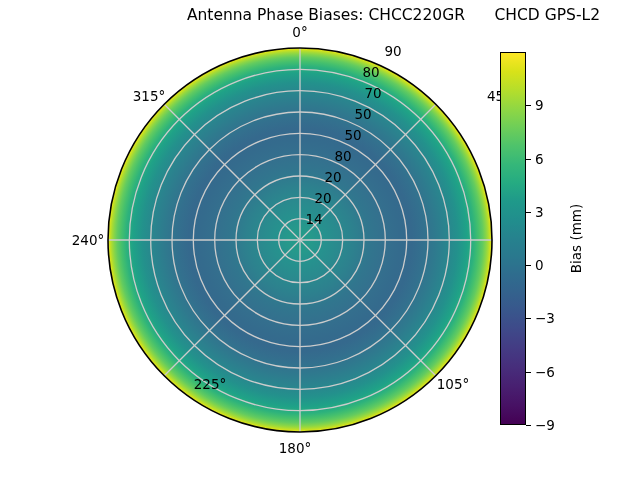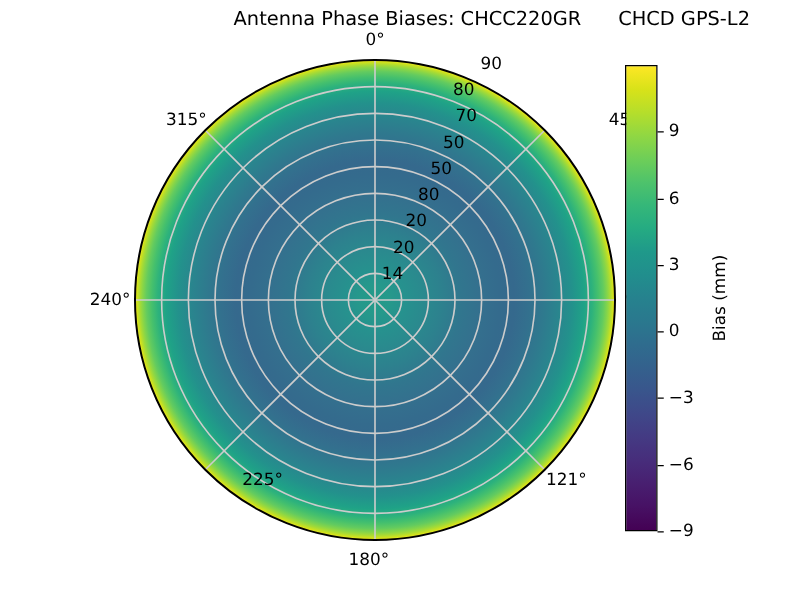--- a/index.html
+++ b/index.html
@@ -169,21 +169,21 @@
         <line x1="58.2" y1="58.2" x2="329.8" y2="329.8"></line>
         <line x1="329.8" y1="58.2" x2="58.2" y2="329.8"></line>
       </g>
 
       <circle cx="194" cy="194" r="192" fill="none" stroke="#000000" stroke-width="1.6"></circle>
     </svg>
 
     <div class="ang-label" style="left:194px; top:-14px;">0°</div>
     <div class="ang-label" style="left:345px; top:50px;margin-left:48px;">45°</div>
     <div class="ang-label" style="left:403px; top:194px;">90</div>
-    <div class="ang-label" style="left:347px; top:338px;">121°</div>
+    <div class="ang-label" style="left:347px; top:338px;">105°</div>
     <div class="ang-label" style="left:189px; top:402px;">180°</div>
     <div class="ang-label" style="left:56px; top:338px;margin-left:48px;">225°</div>
     <div class="ang-label" style="left:-18px; top:194px;">240°</div>
     <div class="ang-label" style="left:43px; top:50px;">315°</div>
 
     <div class="rad-label" style="left:208px; top:173px;">14</div>
     <div class="rad-label" style="left:217px; top:152px;">20</div>
     <div class="rad-label" style="left:227px; top:131px;">20</div>
     <div class="rad-label" style="left:237px; top:110px;">80</div>
     <div class="rad-label" style="left:247px; top:89px;">50</div>

